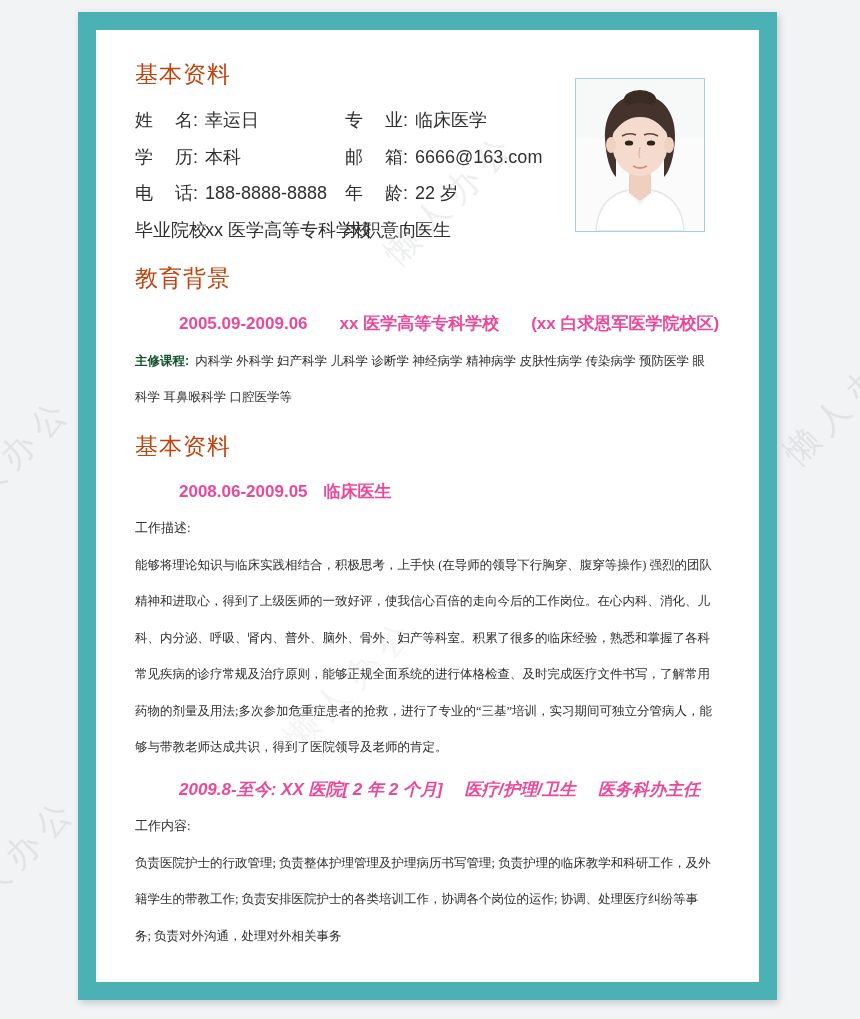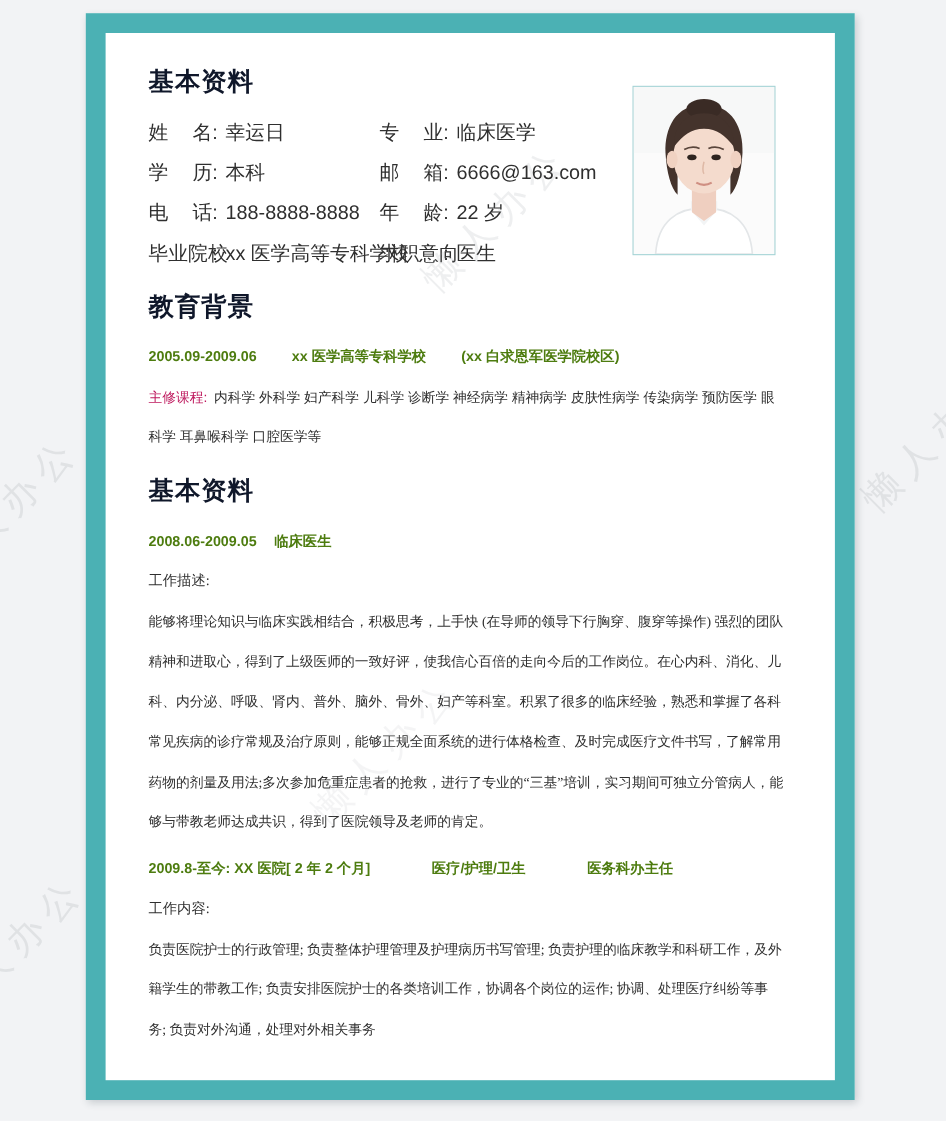--- a/index.html
+++ b/index.html
@@ -18,48 +18,48 @@
     border:18px solid #4bb1b4;
     box-shadow:2px 3px 7px rgba(40,60,70,0.22);
     z-index:1;
   }
   .content {
     position:absolute; left:39px; top:30px; width:578px;
     color:#2f2f2f;
   }
 
   .sec-heading {
-    color:#0f172a; font-size:23px; line-height:28px;
-    font-weight:700; letter-spacing:1px; margin:0 0 14px 0;
+    color:#c2410c; font-size:23px; line-height:28px;
+    font-weight:400; letter-spacing:1px; margin:0 0 14px 0;
   }
   .sec-heading.later { margin-top:16px; }
 
   .info-grid {
     display:grid; grid-template-columns:210px 1fr;
     font-size:18px;
   }
   .info-cell { line-height:36.5px; white-space:nowrap; }
   .lbl {
     display:inline-block; width:58px;
     text-align:justify; text-align-last:justify;
   }
   .val { margin-left:7px; }
 
   .bold-line {
-    display:flex; font-weight:bold; color:#4d7c0f;
-    font-size:13px; line-height:36.5px; white-space:nowrap;
+    display:flex; font-weight:bold; color:#ec4899;
+    font-size:17px; line-height:36.5px; white-space:nowrap;margin-left:44px;
   }
   .edu-line  { gap:32px; }
   .job-line1 { gap:16px; margin-top:8px; }
-  .job-line2 { gap:56px; margin-top:6px; }
+  .job-line2 { gap:22px; margin-top:6px;font-style:italic; }
 
   .courses {
     font-size:12.5px; line-height:36.5px; color:#2f2f2f;
   }
-  .courses .clabel { font-weight:normal; color:#be185d; margin-right:6px; }
+  .courses .clabel { font-weight:bold; color:#14532d; margin-right:6px; }
 
   .desc-label { font-size:13px; line-height:36.5px;font-family:Liberation Serif, serif; }
   .para { font-size:12.5px; line-height:36.5px; margin:0;font-family:Liberation Serif, serif; }
 
   .photo-frame {
     position:absolute; left:479px; top:48px;
     width:128px; height:152px;
     border:1px solid #a6d4d6;
     background:#fbfbfb; overflow:hidden;
   }

